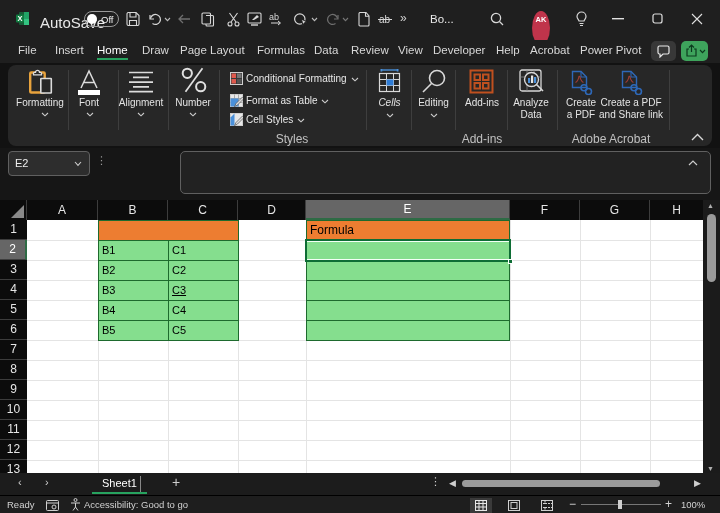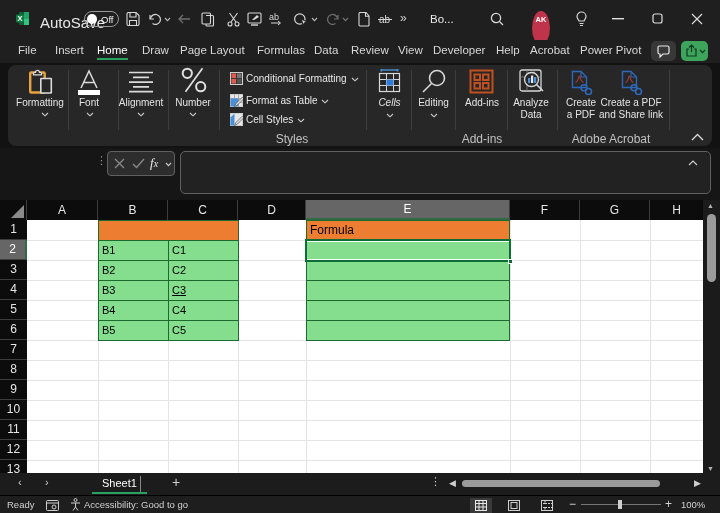--- a/index.html
+++ b/index.html
@@ -356,33 +356,26 @@
     <div class="rlabel" style="left:571px;top:44px;width:104px;">and Share link</div>
     <div class="rgrouplabel" style="left:551px;width:104px;">Adobe Acrobat</div>
     <div class="rsep" style="left:661px"></div>
     <svg class="rchev" style="left:683px;top:68px" width="13" height="8" viewBox="0 0 13 8" fill="none" stroke="#d8d8d8" stroke-width="1.4">
           <path d="M1 7 L6.5 1.5 L12 7"></path>
         </svg>
   </div>
 </div>
 
 <div id="fbar">
+  <div id="namebox">E2
+    <svg style="position:absolute;right:7px;top:9px" width="8" height="6" viewBox="0 0 8 6" fill="none" stroke="#ccc" stroke-width="1.1">
+          <path d="M1 1 L4 4.4 L7 1"></path>
+        </svg>
+  </div>
   <div class="abs" style="left:96px;top:8px;width:3px;height:16px;color:#9a9a9a;font-size:11px;line-height:8px;">⋮</div>
-  <div id="fxbox">
-    <svg style="position:absolute;left:6px;top:6px" width="11" height="11" viewBox="0 0 11 11" fill="none" stroke="#8a8a8a" stroke-width="1.3">
-          <path d="M1 1 L10 10 M10 1 L1 10"></path>
-        </svg>
-    <svg style="position:absolute;left:24px;top:6px" width="13" height="11" viewBox="0 0 13 11" fill="none" stroke="#8a8a8a" stroke-width="1.3">
-          <path d="M1 6 L4.5 9.5 L12 1"></path>
-        </svg>
-    <div class="abs" style="left:42px;top:3px;font-size:13px;font-style:italic;color:#e8e8e8;font-family:'Liberation Serif',serif;">f<span style="font-size:10px">x</span></div>
-    <svg style="position:absolute;left:57px;top:10px" width="7" height="5" viewBox="0 0 7 5" fill="none" stroke="#ccc" stroke-width="1.1">
-          <path d="M1 1 L3.5 3.6 L6 1"></path>
-        </svg>
-  </div>
   <div id="finput">
     <svg style="position:absolute;right:12px;top:8px" width="10" height="6" viewBox="0 0 10 6" fill="none" stroke="#ccc" stroke-width="1.2">
           <path d="M1 5 L5 1 L9 5"></path>
         </svg>
   </div>
 </div>
 
 <div id="grid">
 
   <div class="colhdr" style="left:0;width:27px;">

